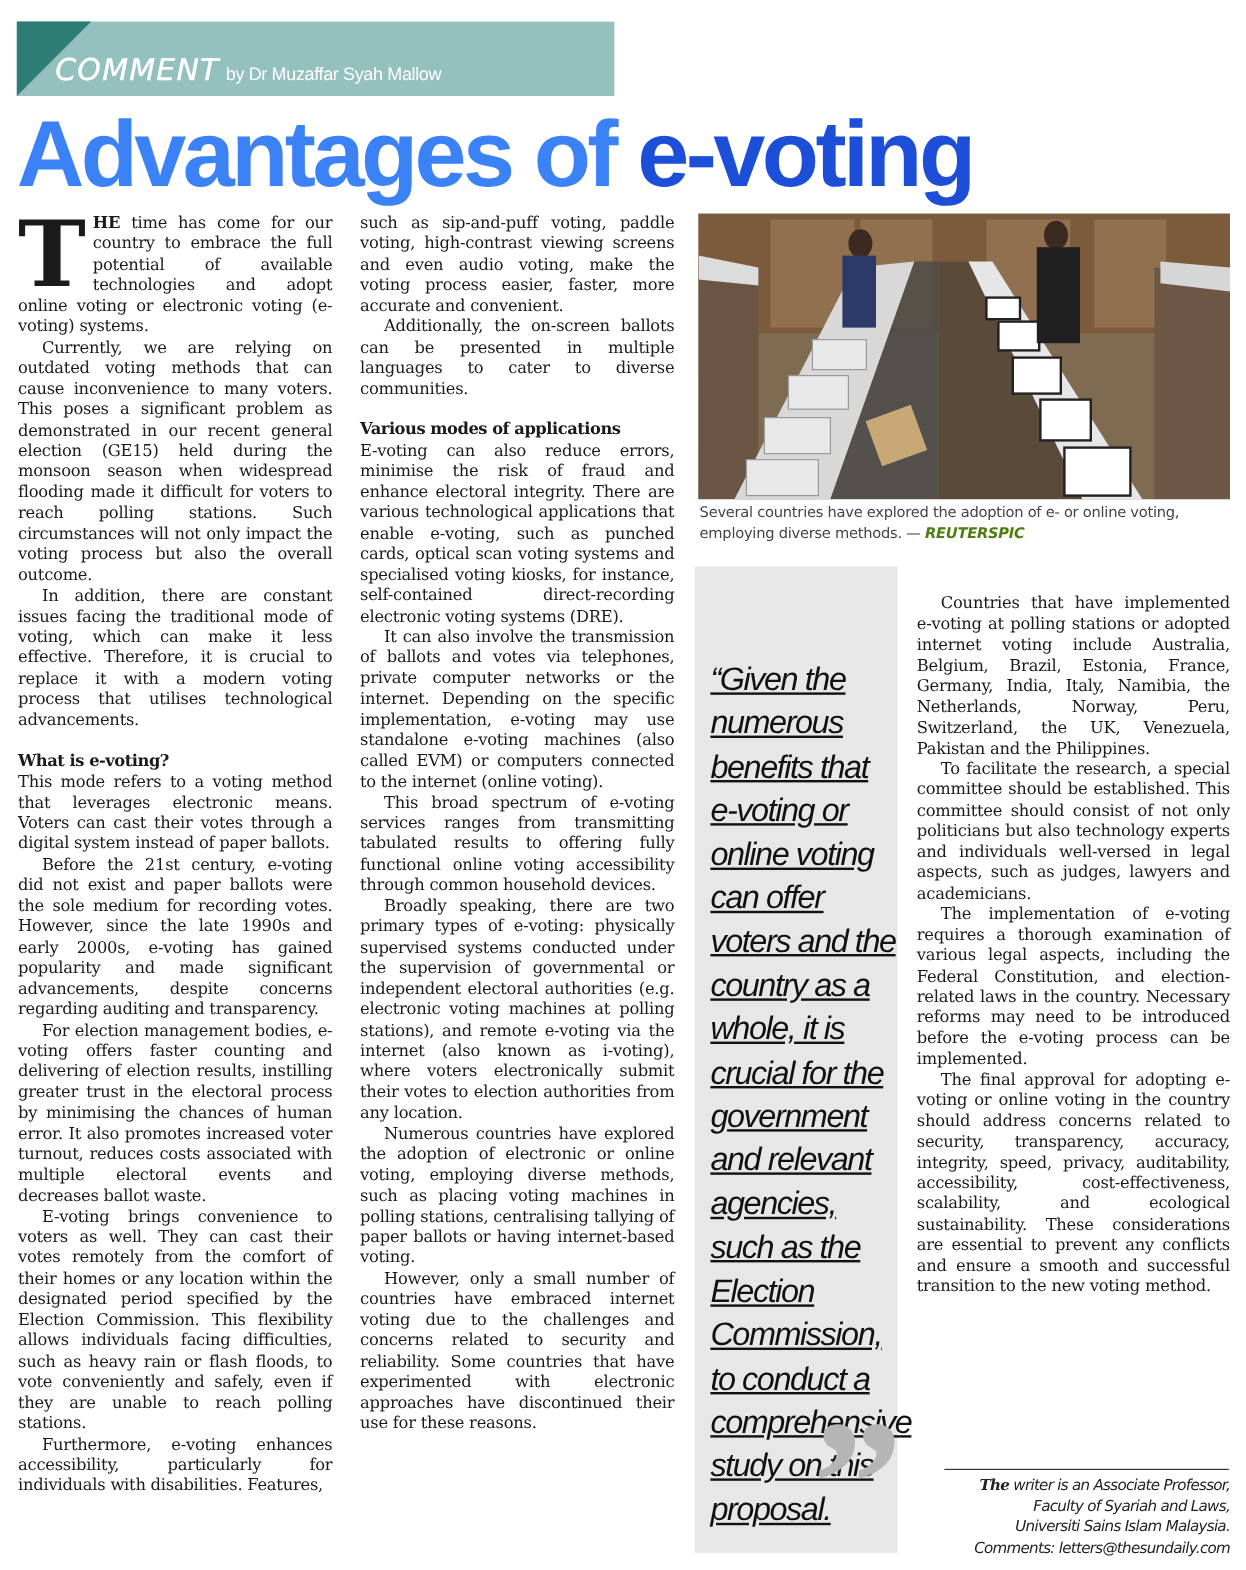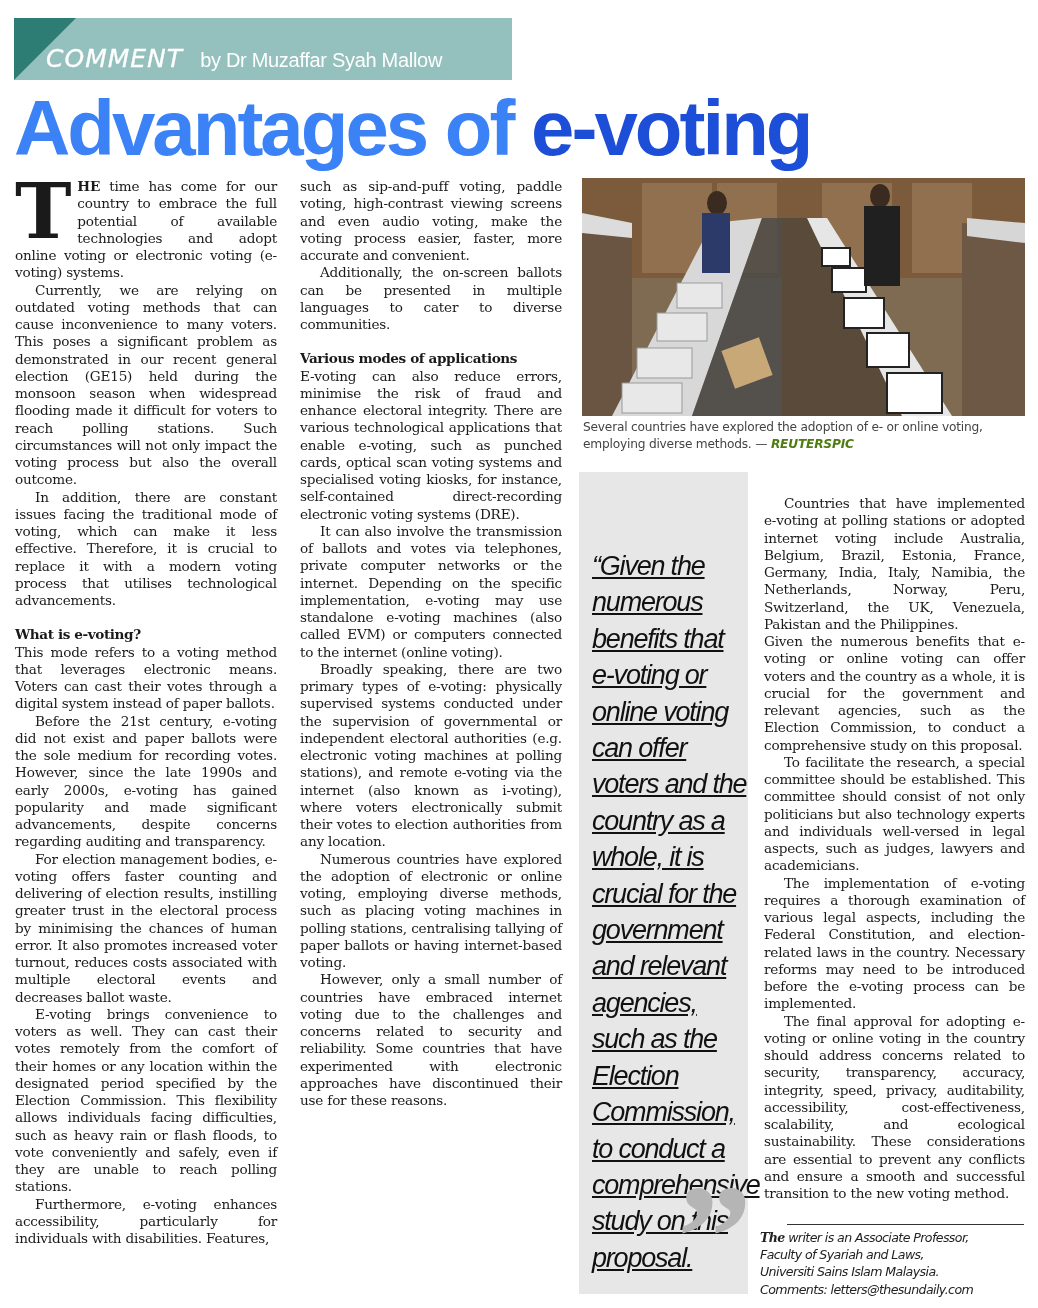--- a/index.html
+++ b/index.html
@@ -5,21 +5,21 @@
   * { box-sizing: border-box; margin: 0; padding: 0; }
   html, body { width: 1038px; height: 1308px; background: #ffffff; overflow: hidden; }
   body { position: relative; font-family: "DejaVu Serif", serif; color: #1a1a1a; }
 
   .banner { position: absolute; left: 14px; top: 18px; width: 498px; height: 62px; background: #94c1bd; }
   .banner-tri { position: absolute; left: 0; top: 0; width: 0; height: 0;
     border-top: 62px solid #2e7d74; border-right: 62px solid transparent; }
   .banner-text { position: absolute; left: 32px; top: 26px; white-space: nowrap; }
   .banner-comment { font-family: "DejaVu Sans", sans-serif; font-style: italic; font-size: 25px; color: #ffffff;
     letter-spacing: 1px; font-weight: normal; -webkit-text-stroke: 0.3px #fff; }
-  .banner-by { font-family: "Liberation Sans", sans-serif; font-size: 20px; color: #ffffff; margin-left: 12px; letter-spacing: -0.3px; }
+  .banner-by { font-family: "Liberation Sans", sans-serif; font-size: 15px; color: #ffffff; margin-left: 0; letter-spacing: -0.3px; }
 
   .headline { position: absolute; left: 14px; top: 80px; font-family: "Liberation Sans", sans-serif; font-weight: bold;
     font-size: 78px; letter-spacing: -3px; line-height: 96px; white-space: nowrap; }
   .headline .black { color: #3b82f6; }
   .headline .red { color: #1d4ed8; }
 
   .col { position: absolute; font-size: 13.6px; line-height: 17.25px; text-align: justify; letter-spacing: -0.2px; }
   .col p { text-indent: 20px; }
   .col p.noindent { text-indent: 0; }
   .col h3 { font-weight: bold; font-size: 13.6px; letter-spacing: -0.4px; text-indent: 0; margin-top: 17px; }
@@ -37,21 +37,21 @@
     font-size: 12.2px; line-height: 17px; color: #444; letter-spacing: -0.2px; }
   .caption .credit { font-weight: bold; font-style: italic; color: #4d7c0f; }
 
   .pull { position: absolute; left: 579px; top: 472px; width: 169px; height: 822px; background: #e7e7e8; }
   .pull-text { position: absolute; left: 13px; top: 76px; width: 156px; font-family: "Liberation Sans", sans-serif;
     font-style: italic; font-size: 27px; line-height: 36.4px; letter-spacing: -1.2px; color: #111; text-decoration: underline; }
   .pull-mark { position: absolute; left: 98px; top: 690px; font-family: "Liberation Serif", serif; font-weight: bold;
     font-size: 150px; line-height: 150px; color: #b5b5b6; }
 
   .byline-rule { position: absolute; left: 787px; top: 1224px; width: 237px; height: 1px; background: #333; }
-  .byline { position: absolute; left: 760px; top: 1229px; width: 265px; 
+  .byline { position: absolute; left: 760px; top: 1229px; width: 265px; text-align: right;
     font-family: "DejaVu Sans", sans-serif; font-style: italic; font-size: 12.6px; line-height: 17.2px; letter-spacing: -0.6px; color: #222; }
   .byline .the { font-weight: bold; font-family: "DejaVu Serif", serif; }
 </style>
 </head>
 <body>
 
 <div class="banner">
   <div class="banner-tri"></div>
   <div class="banner-text">
     <span class="banner-comment">COMMENT</span>
@@ -74,20 +74,21 @@
   <p>E-voting brings convenience to voters as well. They can cast their votes remotely from the comfort of their homes or any location within the designated period specified by the Election Commission. This flexibility allows individuals facing difficulties, such as heavy rain or flash floods, to vote conveniently and safely, even if they are unable to reach polling stations.</p>
   <p>Furthermore, e-voting enhances accessibility, particularly for individuals with disabilities. Features,</p>
 </div>
 
 <div class="col col2">
   <p class="noindent">such as sip-and-puff voting, paddle voting, high-contrast viewing screens and even audio voting, make the voting process easier, faster, more accurate and convenient.</p>
   <p>Additionally, the on-screen ballots can be presented in multiple languages to cater to diverse communities.</p>
   <h3>Various modes of applications</h3>
   <p class="noindent">E-voting can also reduce errors, minimise the risk of fraud and enhance electoral integrity. There are various technological applications that enable e-voting, such as punched cards, optical scan voting systems and specialised voting kiosks, for instance, self-contained direct-recording electronic voting systems (DRE).</p>
   <p>It can also involve the transmission of ballots and votes via telephones, private computer networks or the internet. Depending on the specific implementation, e-voting may use standalone e-voting machines (also called EVM) or computers connected to the internet (online voting).</p>
+  <p>This broad spectrum of e-voting services ranges from transmitting tabulated results to offering fully functional online voting accessibility through common household devices.</p>
   <p>Broadly speaking, there are two primary types of e-voting: physically supervised systems conducted under the supervision of governmental or independent electoral authorities (e.g. electronic voting machines at polling stations), and remote e-voting via the internet (also known as i-voting), where voters electronically submit their votes to election authorities from any location.</p>
   <p>Numerous countries have explored the adoption of electronic or online voting, employing diverse methods, such as placing voting machines in polling stations, centralising tallying of paper ballots or having internet-based voting.</p>
   <p>However, only a small number of countries have embraced internet voting due to the challenges and concerns related to security and reliability. Some countries that have experimented with electronic approaches have discontinued their use for these reasons.</p>
 </div>
 
 <div class="photo">
   <svg width="443" height="238" viewBox="0 0 443 238">
     <rect x="0" y="0" width="443" height="100" fill="#7b5b3c"></rect>
     <g fill="#9a7a56" opacity="0.7">
       <rect x="60" y="5" width="70" height="90"></rect>
@@ -128,21 +129,20 @@
   <span>Several countries have explored the adoption of e- or online voting, employing diverse methods.</span><span> — </span><span class="credit">REUTERSPIC</span>
 </div>
 
 <aside class="pull">
   <div class="pull-text">“Given the numerous benefits that e-voting or online voting can offer voters and the country as a whole, it is crucial for the government and relevant agencies, such as the Election Commission, to conduct a comprehensive study on this proposal.</div>
   <div class="pull-mark">”</div>
 </aside>
 
 <div class="col col3">
   <p>Countries that have implemented e-voting at polling stations or adopted internet voting include Australia, Belgium, Brazil, Estonia, France, Germany, India, Italy, Namibia, the Netherlands, Norway, Peru, Switzerland, the UK, Venezuela, Pakistan and the Philippines.</p>
-  <p class="noindent">Given the numerous benefits that e-voting or online voting can offer voters and the country as a whole, it is crucial for the government and relevant agencies, such as the Election Commission, to conduct a comprehensive study on this proposal.</p>
   <p>To facilitate the research, a special committee should be established. This committee should consist of not only politicians but also technology experts and individuals well-versed in legal aspects, such as judges, lawyers and academicians.</p>
   <p>The implementation of e-voting requires a thorough examination of various legal aspects, including the Federal Constitution, and election-related laws in the country. Necessary reforms may need to be introduced before the e-voting process can be implemented.</p>
   <p>The final approval for adopting e-voting or online voting in the country should address concerns related to security, transparency, accuracy, integrity, speed, privacy, auditability, accessibility, cost-effectiveness, scalability, and ecological sustainability. These considerations are essential to prevent any conflicts and ensure a smooth and successful transition to the new voting method.</p>
 </div>
 
 <div class="byline-rule"></div>
 <div class="byline">
   <div><span class="the">The</span><span> writer is an Associate Professor,</span></div>
   <div>Faculty of Syariah and Laws,</div>
   <div>Universiti Sains Islam Malaysia.</div>

